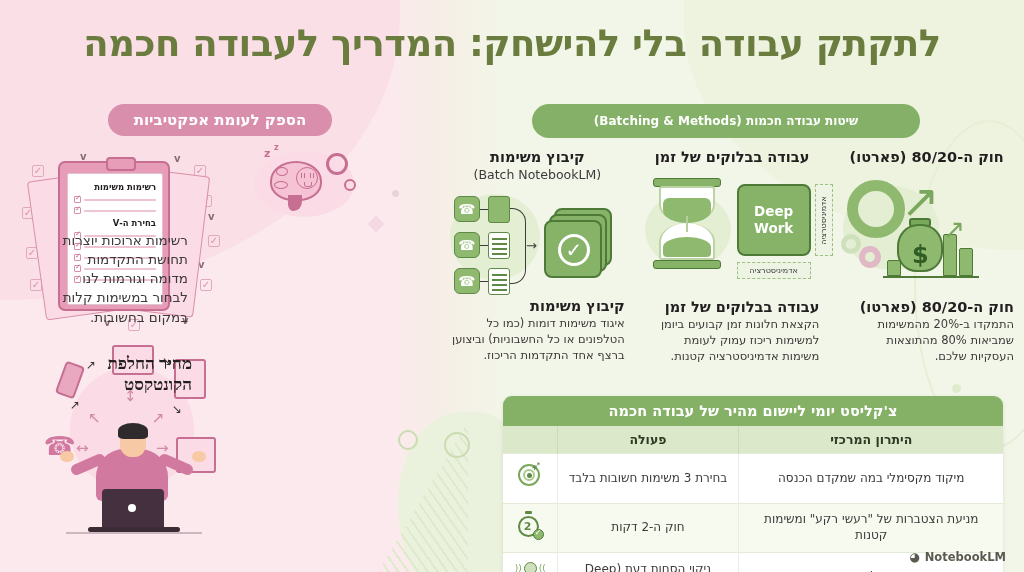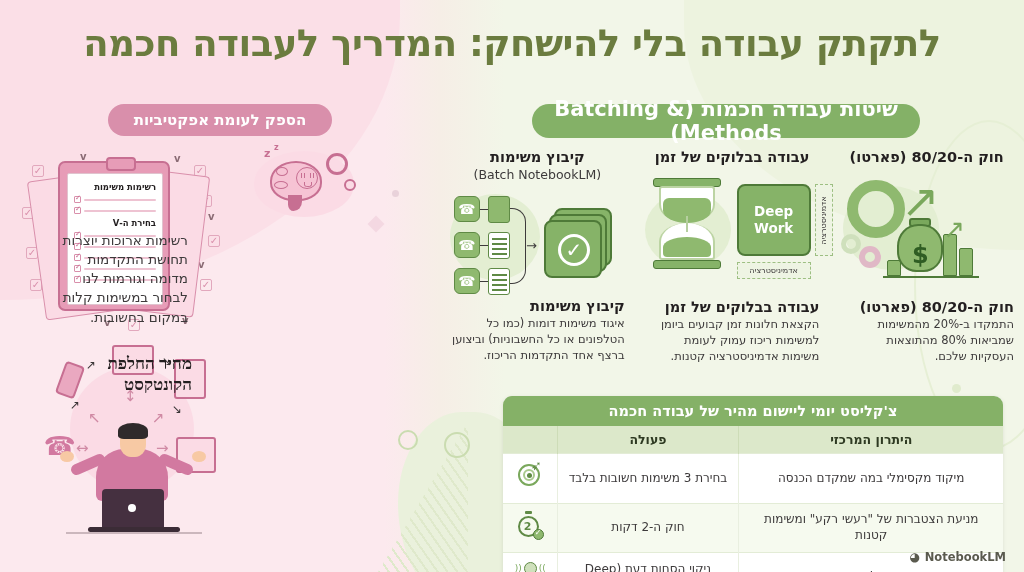--- a/index.html
+++ b/index.html
@@ -74,21 +74,21 @@
     color:#fff; font-weight:bold;
     display:flex; align-items:center; justify-content:center;
     text-align:center;
   }
   #badge-left{
     top:104px; left:108px; width:224px; height:32px;
     background:#d98fab; font-size:15px;
   }
   #badge-right{
     top:104px; left:532px; width:388px; height:34px;
-    background:#84b167; font-size:21px;
+    background:#84b167; font-size:12px;
   }
 
   
   #left-col{ position:absolute; left:0; top:145px; width:440px; height:420px; z-index:4; }
 
   .l-block{ position:absolute; }
 
   #l-block-1{ top:0; left:0; width:440px; height:185px; }
   #l-block-2{ top:192px; left:0; width:440px; height:220px; }
 

